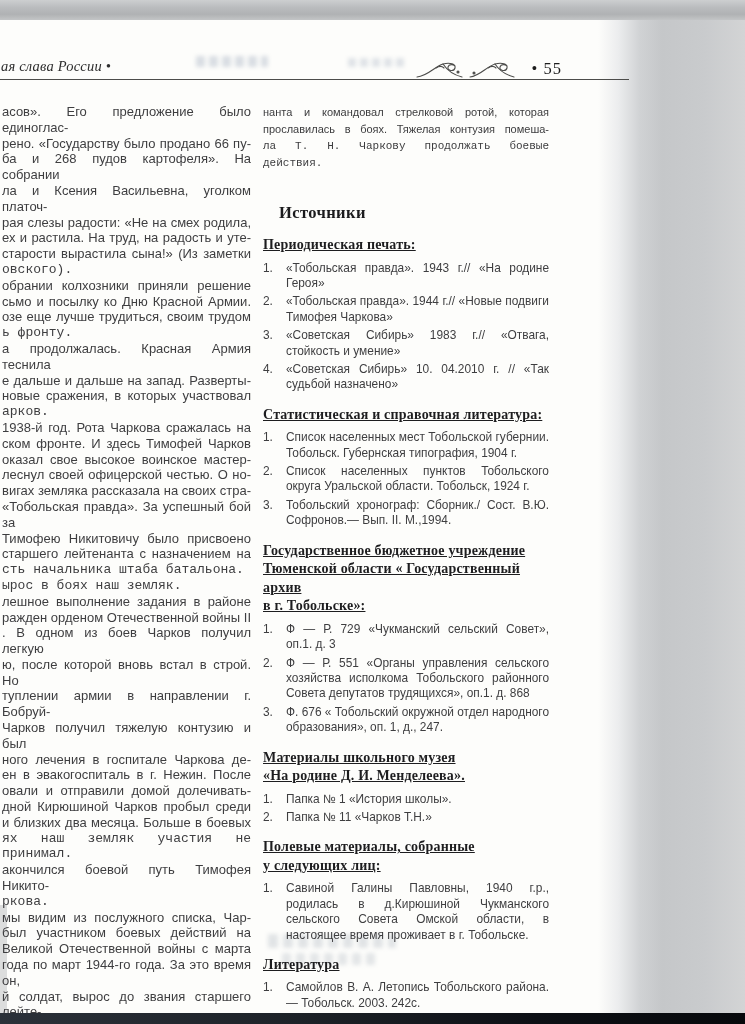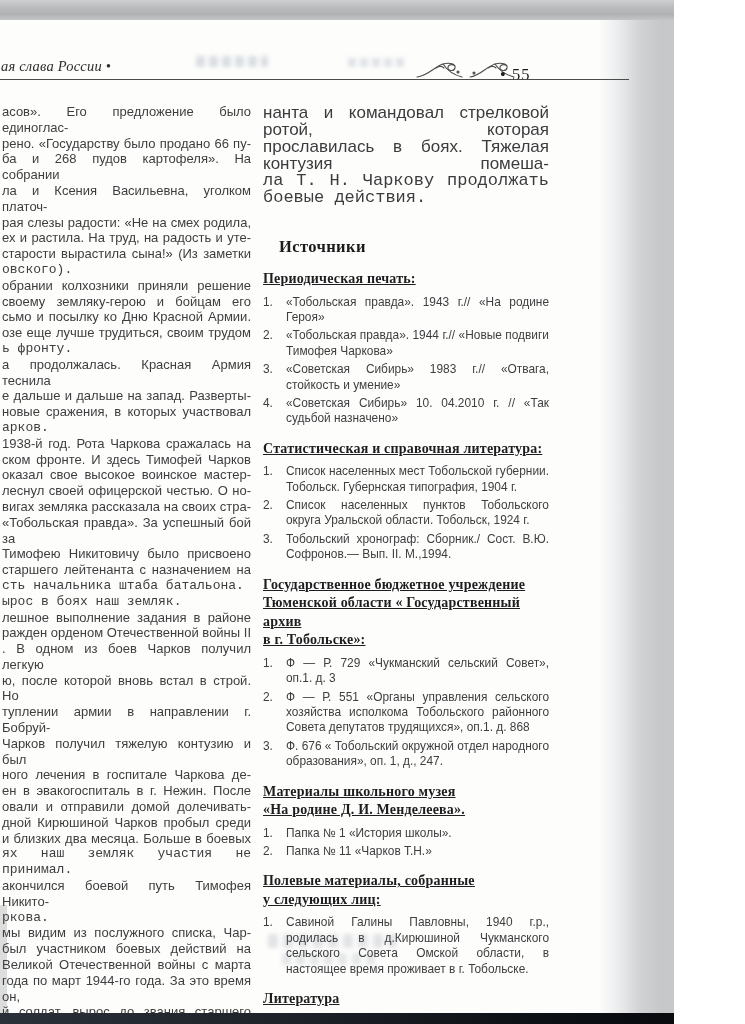--- a/index.html
+++ b/index.html
@@ -1,51 +1,51 @@
 <!DOCTYPE html>
 <html><head>
 <meta charset="utf-8">
 <style>
   html,body{margin:0;padding:0;background:#ffffff;}
   .scan{
-    position:relative;width:674px;height:1024px;overflow:hidden;
+    position:relative;width:745px;height:1024px;overflow:hidden;
     font-family:"Liberation Sans",sans-serif;
     background:linear-gradient(90deg,#fdfdfb 0px,#fdfdfb 598px,#ecedee 618px,#d0d2d4 640px,#c5c7c9 662px,#c9cbcd 705px,#d3d4d5 745px);
   }
   .top-band{position:absolute;left:0;top:0;width:745px;height:20px;
     background:linear-gradient(180deg,#cdcfd0 0%,#b9bbbd 40%,#b0b2b4 72%,#c3c5c6 100%);}
   .bottom-band{position:absolute;left:0;bottom:0;width:745px;height:11px;
     background:linear-gradient(90deg,#2b3139 0%,#1d2228 40%,#0d1015 72%,#06080b 100%);}
   .left-edge-strip{position:absolute;left:0;top:905px;width:7px;height:110px;background:#dcdddd;}
 
   
   .rule{position:absolute;left:0;top:79px;width:629px;height:1px;background:#4c4c4a;}
   .running-title{position:absolute;left:1px;top:57px;font:italic 14.5px/18px "Liberation Serif",serif;color:#2e2e2e;letter-spacing:.2px;}
-  .page-number{position:absolute;left:500px;top:64px;width:62px;font:16.5px/21px "Liberation Serif",serif;color:#1d1d1d;letter-spacing:1px;}
+  .page-number{position:absolute;left:500px;top:58px;width:62px;text-align:right;font:16.5px/21px "Liberation Serif",serif;color:#1d1d1d;letter-spacing:1px;}
   .ornaments{position:absolute;left:416px;top:53px;width:102px;height:27px;}
   .ornaments svg{display:block;}
 
   
   .smudge{position:absolute;filter:blur(2px);opacity:.28;pointer-events:none;}
   .smudge-a{left:196px;top:56px;width:72px;height:11px;
     background:repeating-linear-gradient(90deg,#7d8da6 0 9px,transparent 9px 13px);}
   .smudge-b{left:348px;top:58px;width:58px;height:9px;
     background:repeating-linear-gradient(90deg,#93a0b4 0 8px,transparent 8px 12px);}
   .smudge-c{left:268px;top:934px;width:128px;height:14px;
     background:repeating-linear-gradient(90deg,#9aa4b0 0 10px,transparent 10px 15px);}
   .smudge-d{left:282px;top:953px;width:96px;height:12px;
     background:repeating-linear-gradient(90deg,#a2abb6 0 9px,transparent 9px 14px);}
 
   
   .col-left{position:absolute;left:2px;top:104px;width:249px;color:#3e3e40;}
   .col-right{position:absolute;left:263px;top:104px;width:286px;color:#3c3c3e;}
 
   .jline{font-size:13px;line-height:15.8px;text-align:justify;text-align-last:justify;}
   .jline.end{text-align-last:left;font-family:Liberation Mono, monospace;}
-  .intro-line{font-size:17px;line-height:17px;}
+  .intro-line{font-size:11px;line-height:17px;}
 
   .sources-title{margin:30px 0 0 16px;font:bold 16.5px/21px "Liberation Serif",serif;color:#1b1b1d;letter-spacing:.4px;}
   .section{margin-top:13px;}
   .section-heading{margin:0 0 6px 0;}
   .section-heading .hline{font:bold 14px/18.5px "Liberation Serif",serif;color:#1d1d1f;letter-spacing:.2px;text-decoration:underline;}
   .item{position:relative;padding-left:23px;font-size:11.9px;line-height:15.4px;text-align:justify;margin-top:3px;color:#3e3e40;}
   .item .num{position:absolute;left:0;top:0;}
 </style>
 </head>
 <body>
@@ -83,21 +83,20 @@
   <div class="col-left" id="leftCol">
       <div class="jline">асов». Его предложение было единоглас-</div>
       <div class="jline">рено. «Государству было продано 66 пу-</div>
       <div class="jline">ба и 268 пудов картофеля». На собрании</div>
       <div class="jline">ла и Ксения Васильевна, уголком платоч-</div>
       <div class="jline">рая слезы радости: «Не на смех родила,</div>
       <div class="jline">ех и растила. На труд, на радость и уте-</div>
       <div class="jline">старости вырастила сына!» (Из заметки</div>
       <div class="jline end">овского).</div>
       <div class="jline">обрании колхозники приняли решение</div>
-      <div class="jline">своему земляку-герою и бойцам его</div>
       <div class="jline">сьмо и посылку ко Дню Красной Армии.</div>
       <div class="jline">озе еще лучше трудиться, своим трудом</div>
       <div class="jline end">ь фронту.</div>
       <div class="jline">а продолжалась. Красная Армия теснила</div>
       <div class="jline">е дальше и дальше на запад. Разверты-</div>
       <div class="jline">новые сражения, в которых участвовал</div>
       <div class="jline end">арков.</div>
       <div class="jline">1938-й год. Рота Чаркова сражалась на</div>
       <div class="jline">ском фронте. И здесь Тимофей Чарков</div>
       <div class="jline">оказал свое высокое воинское мастер-</div>

